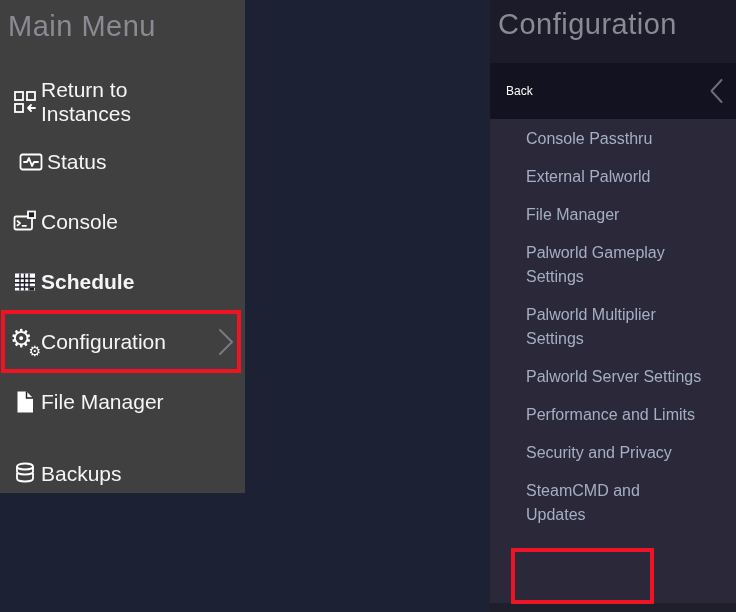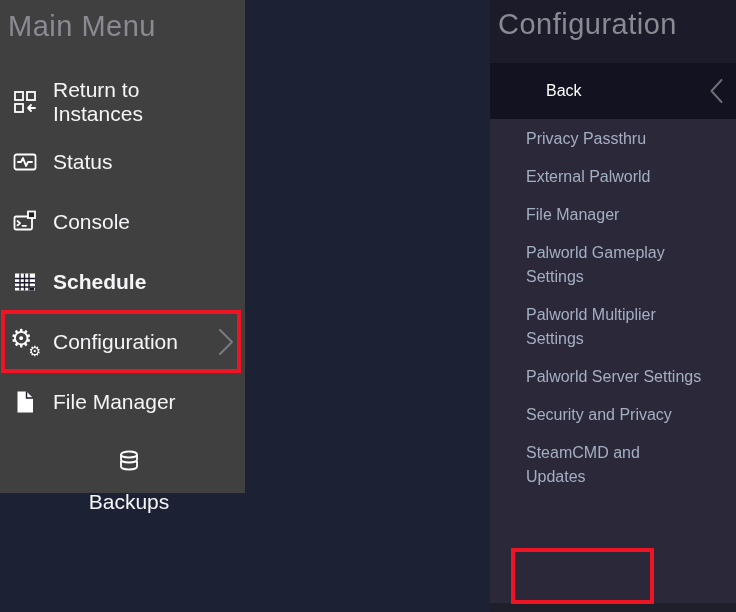--- a/index.html
+++ b/index.html
@@ -15,21 +15,21 @@
   .sidebar{
     position:absolute;left:0;top:0;width:245px;height:493px;
     background:#404040;
   }
   .sidebar-title{
     position:absolute;left:8px;top:10px;
     font-size:29px;color:#8a8a93;letter-spacing:.5px;
   }
   .side-item{
     position:absolute;left:0;width:245px;
-    display:flex;align-items:center;gap:16px;
+    display:flex;align-items:center;gap:4px;
     padding-left:13px;box-sizing:border-box;cursor:pointer;
   }
   .side-item .icon{width:24px;height:24px;flex:0 0 24px;position:relative;}
   .side-item .lbl{
     font-size:21px;line-height:24px;color:#f5f5f7;white-space:pre-line;
   }
   .side-chevron{position:absolute;right:10px;top:50%;transform:translateY(-50%);}
 
   
   .gear-big{position:absolute;left:-3px;top:-6px;font-size:25px;color:#ffffff;}
@@ -51,21 +51,21 @@
   }
   .cp-title{
     position:absolute;left:8px;top:8px;
     font-size:29px;color:#8a8a93;letter-spacing:.5px;
   }
   .cp-back{
     position:absolute;left:0;top:63px;width:246px;height:56px;
     background:#121220;display:flex;align-items:center;
     padding-left:16px;box-sizing:border-box;cursor:pointer;
   }
-  .cp-back .lbl{font-size:16px;color:#ffffff;margin-left:40px;}
+  .cp-back .lbl{font-size:12px;color:#ffffff;}
   .cp-back-chevron{position:absolute;right:12px;top:50%;transform:translateY(-50%);}
   .cp-list{
     position:absolute;left:0;top:119px;width:246px;
     padding:8px 0 0 36px;box-sizing:border-box;
   }
   .cp-item{
     font-size:16px;line-height:24px;color:#a5afc3;
     margin-bottom:14px;white-space:pre-line;cursor:pointer;max-width:180px;
   }
   .cp-footer{
@@ -90,21 +90,21 @@
           <rect x="2" y="2" width="8" height="8"></rect>
           <rect x="14" y="2" width="8" height="8"></rect>
           <rect x="2" y="14" width="8" height="8"></rect>
           <path d="M22 18 H15 M18 15 L15 18 L18 21" stroke-linecap="round" stroke-linejoin="round"></path>
         </svg>
       </span>
       <span class="lbl">Return to
 Instances</span>
     </div>
 
-    <div class="side-item" style="top:150px;height:24px;">
+    <div class="side-item" style="top:150px;height:24px;margin-left:6px;">
       <span class="icon">
         <svg width="24" height="24" viewBox="0 0 24 24" fill="none" stroke="#ffffff" stroke-width="1.8">
           <rect x="1.5" y="4.5" width="21" height="15" rx="2"></rect>
           <path d="M5 12 h3 l2 -4 l3 8 l2 -4 h4" stroke-linecap="round" stroke-linejoin="round"></path>
         </svg>
       </span>
       <span class="lbl">Status</span>
     </div>
 
     <div class="side-item" style="top:210px;height:24px;align-items:center;">
@@ -149,21 +149,21 @@
     <div class="side-item" style="top:390px;height:24px;">
       <span class="icon">
         <svg width="24" height="24" viewBox="0 0 24 24">
           <path d="M4.5 1.5 h9 l6.5 6.5 v14.5 h-15.5 z" fill="#ffffff"></path>
           <path d="M13.5 1.5 v6.5 h6.5" fill="none" stroke="#1c1b2a" stroke-width="1.4"></path>
         </svg>
       </span>
       <span class="lbl">File Manager</span>
     </div>
 
-    <div class="side-item" style="top:450px;height:24px;flex-direction:column;">
+    <div class="side-item" style="top:462px;height:24px;">
       <span class="icon">
         <svg width="24" height="24" viewBox="0 0 24 24" fill="none" stroke="#ffffff" stroke-width="1.8">
           <ellipse cx="12" cy="4.5" rx="8" ry="3"></ellipse>
           <path d="M4 4.5 v5 c0 1.7 3.6 3 8 3 s8 -1.3 8 -3 v-5"></path>
           <path d="M4 11 v5.5 c0 1.7 3.6 3 8 3 s8 -1.3 8 -3 V11"></path>
         </svg>
       </span>
       <span class="lbl">Backups</span>
     </div>
   </div>
@@ -176,28 +176,29 @@
     <div class="cp-back">
       <span class="lbl">Back</span>
       <span class="cp-back-chevron">
         <svg width="15" height="27" viewBox="0 0 15 27" fill="none" stroke="#6d6d77" stroke-width="2">
           <path d="M12.5 2.5 L2.5 13.5 L12.5 24.5" stroke-linecap="round" stroke-linejoin="round"></path>
         </svg>
       </span>
     </div>
 
     <div class="cp-list">
-      <div class="cp-item">Privacy Passthru</div>
+      <div class="cp-item">Console Passthru</div>
       <div class="cp-item">External Palworld</div>
       <div class="cp-item">File Manager</div>
       <div class="cp-item">Palworld Gameplay
 Settings</div>
       <div class="cp-item">Palworld Multiplier
 Settings</div>
       <div class="cp-item">Palworld Server Settings</div>
+      <div class="cp-item">Performance and Limits</div>
       <div class="cp-item">Security and Privacy</div>
       <div class="cp-item">SteamCMD and
 Updates</div>
     </div>
 
     <div class="cp-footer"></div>
   </div>
 
   <div class="hl hl-config"></div>
   <div class="hl hl-steam"></div>

